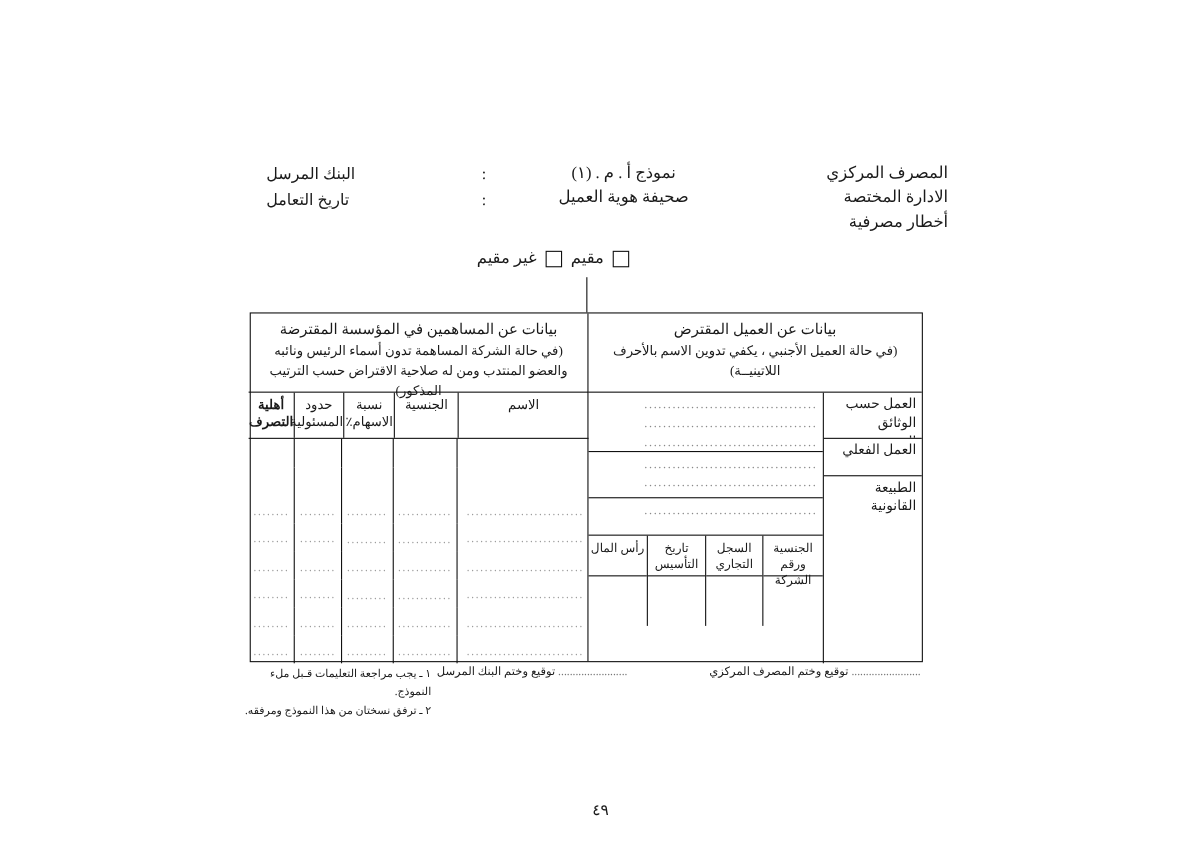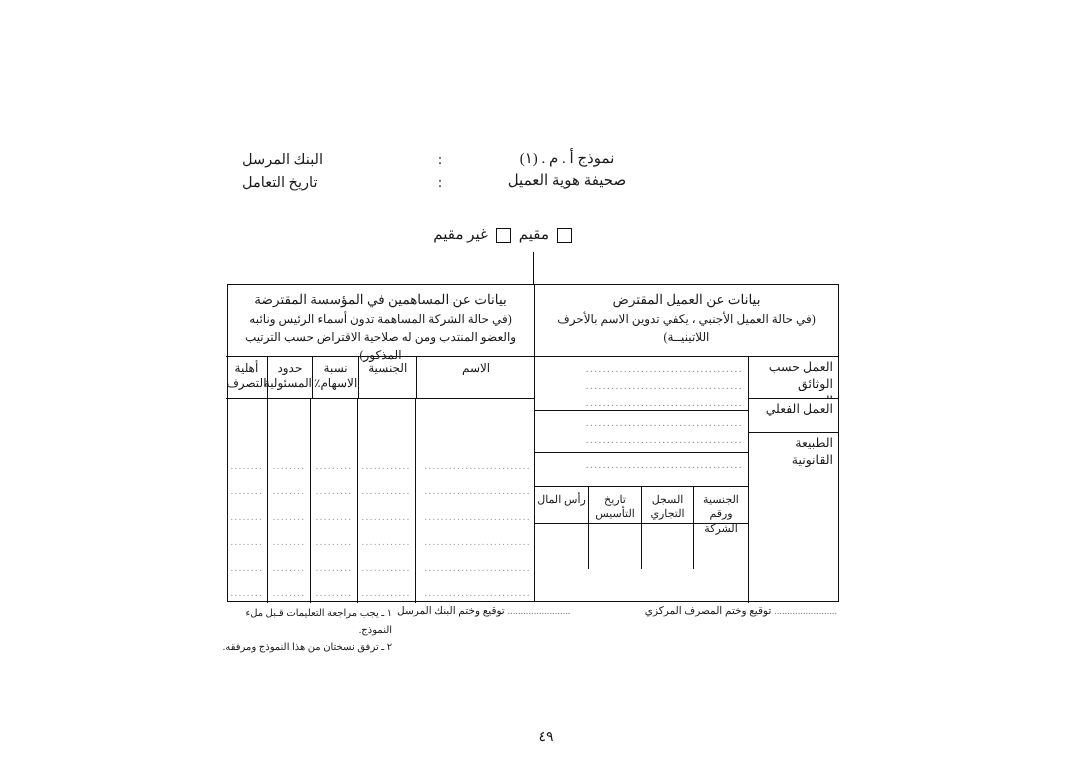--- a/index.html
+++ b/index.html
@@ -222,21 +222,21 @@
     box-sizing: border-box;
   }
   .l-head .c {
     border-left: 1.4px solid #111;
     box-sizing: border-box;
     font-size: 12px;
     line-height: 1.25;
     text-align: center;
     padding-top: 4px;
   }
-  .l-head .c:last-child { border-left: none; }
+  .l-head .c:last-child { border-left: none; font-weight: bold; }
   .l-rows { position: relative; height: 204px; }
   .l-row {
     display: flex;
     height: 25.5px;
     box-sizing: border-box;
   }
   .l-row .c {
     border-left: 1.4px solid #111;
     box-sizing: border-box;
     position: relative;
@@ -292,20 +292,25 @@
     font-size: 14px;
     margin-top: 12px;
   }
 </style>
 </head>
 <body>
 
 <div class="page">
 
   <div class="hdr">
+    <div class="hdr-right">
+      <div>المصرف المركزي</div>
+      <div>الادارة المختصة</div>
+      <div>أخطار مصرفية</div>
+    </div>
     <div class="hdr-mid">
       <div>نموذج أ . م . (١)</div>
       <div>صحيفة هوية العميل</div>
     </div>
     <div class="hdr-left">
       <div class="row">
         <span class="colon">:</span>
         <span>البنك المرسل</span>
       </div>
       <div class="row">

